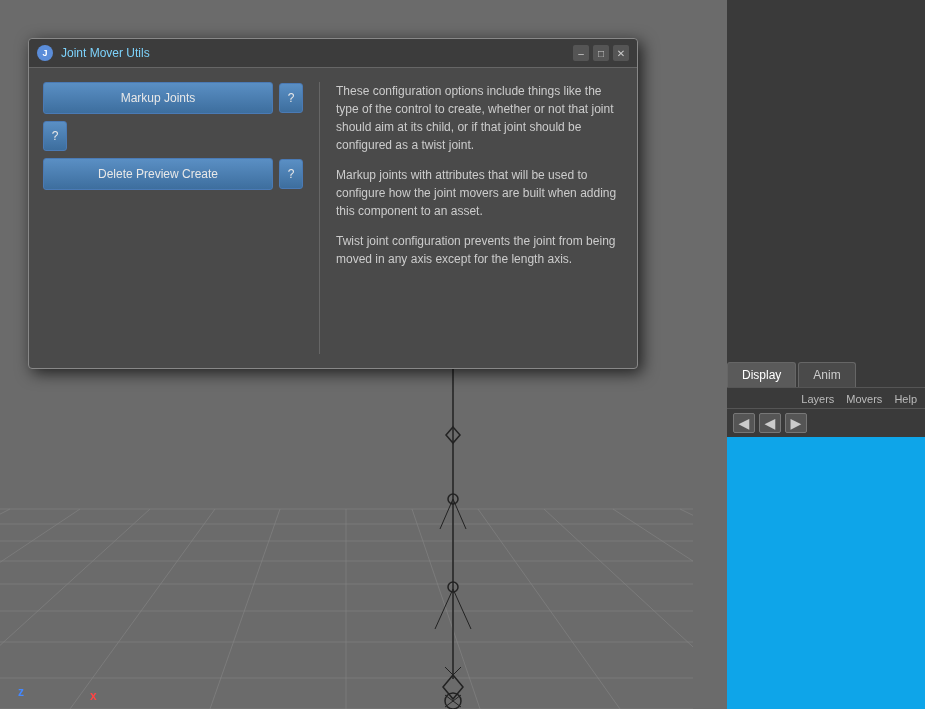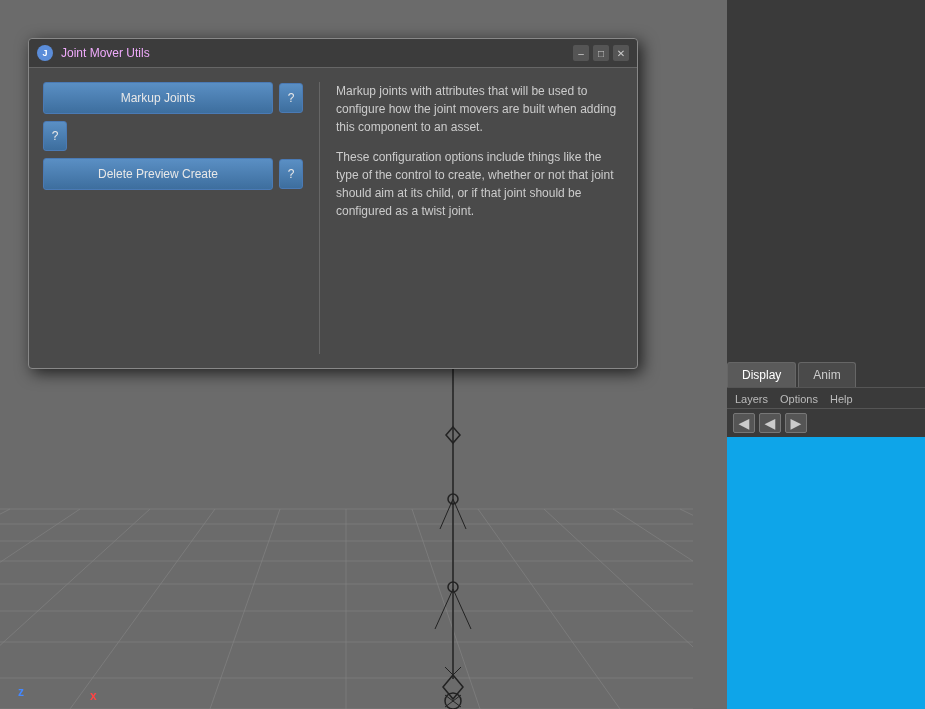--- a/index.html
+++ b/index.html
@@ -68,20 +68,21 @@
       background: #5a5a5a;
       color: #fff;
     }
 
     .right-panel-subtabs {
       display: flex;
       padding: 4px 6px 2px;
       gap: 8px;
       background: #3a3a3a;
       border-bottom: 1px solid #555;
+      justify-content: flex-end;
     }
 
     .subtab-btn {
       font-size: 11px;
       color: #bbb;
       cursor: pointer;
       padding: 1px 2px;
     }
 
     .right-panel-icons {
@@ -136,21 +137,21 @@
       align-items: center;
       justify-content: center;
       color: white;
       font-size: 9px;
       font-weight: bold;
       flex-shrink: 0;
     }
 
     .dialog-title {
       flex: 1;
-      color: #f0abfc;
+      color: #7dd3fc;
       font-size: 12px;
     }
 
     .dialog-controls {
       display: flex;
       gap: 4px;
     }
 
     .win-btn {
       width: 16px;
@@ -345,37 +346,38 @@
       </div>
       <div class="btn-row">
         <button class="action-btn">Delete Preview Create</button>
         <button class="help-btn">?</button>
       </div>
     </div>
 
     <div class="divider-v"></div>
 
     <div class="dialog-info">
+      <p>These configuration options include things like the type of the control to create, whether or not that joint should aim at its child, or if that joint should be configured as a twist joint.</p>
       <p>Markup joints with attributes that will be used to configure how the joint movers are built when adding this component to an asset.</p>
-      <p>These configuration options include things like the type of the control to create, whether or not that joint should aim at its child, or if that joint should be configured as a twist joint.</p>
+      <p>Twist joint configuration prevents the joint from being moved in any axis except for the length axis.</p>
     </div>
   </div>
 </div>
 
 <div class="right-panel">
   <div style="height:360px; background:#3a3a3a;"></div>
 
   <div class="right-panel-tabs">
     <button class="tab-btn active">Display</button>
     <button class="tab-btn">Anim</button>
   </div>
 
   <div class="right-panel-subtabs">
     <span class="subtab-btn">Layers</span>
-    <span class="subtab-btn">Options</span>
+    <span class="subtab-btn">Movers</span>
     <span class="subtab-btn">Help</span>
   </div>
 
   <div class="right-panel-icons">
     <div class="icon-btn">◀</div>
     <div class="icon-btn">◀</div>
     <div class="icon-btn">▶</div>
   </div>
 </div>
 

